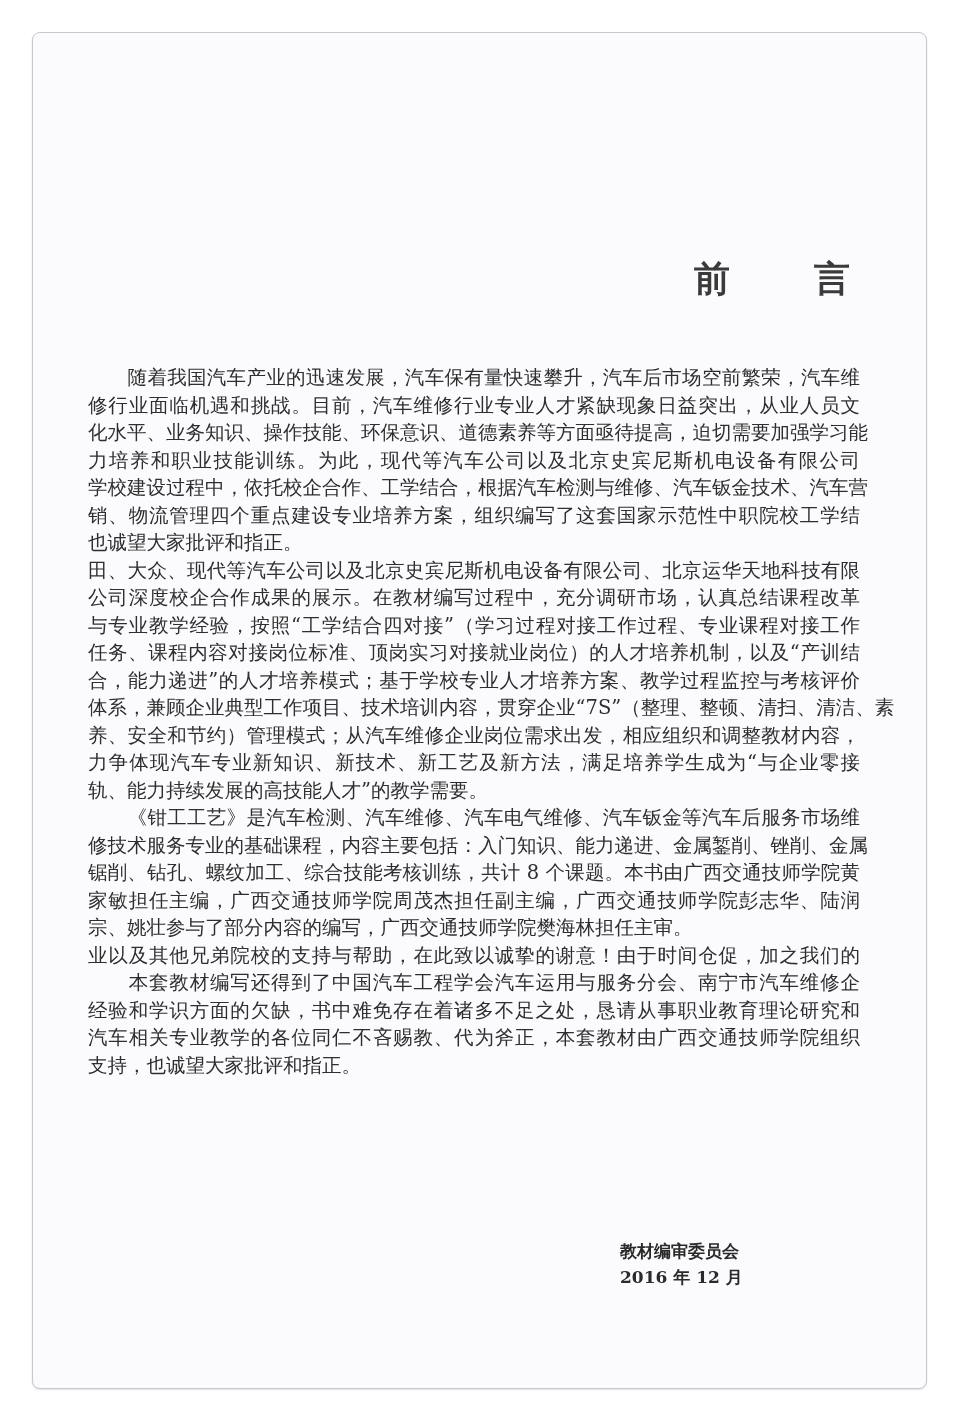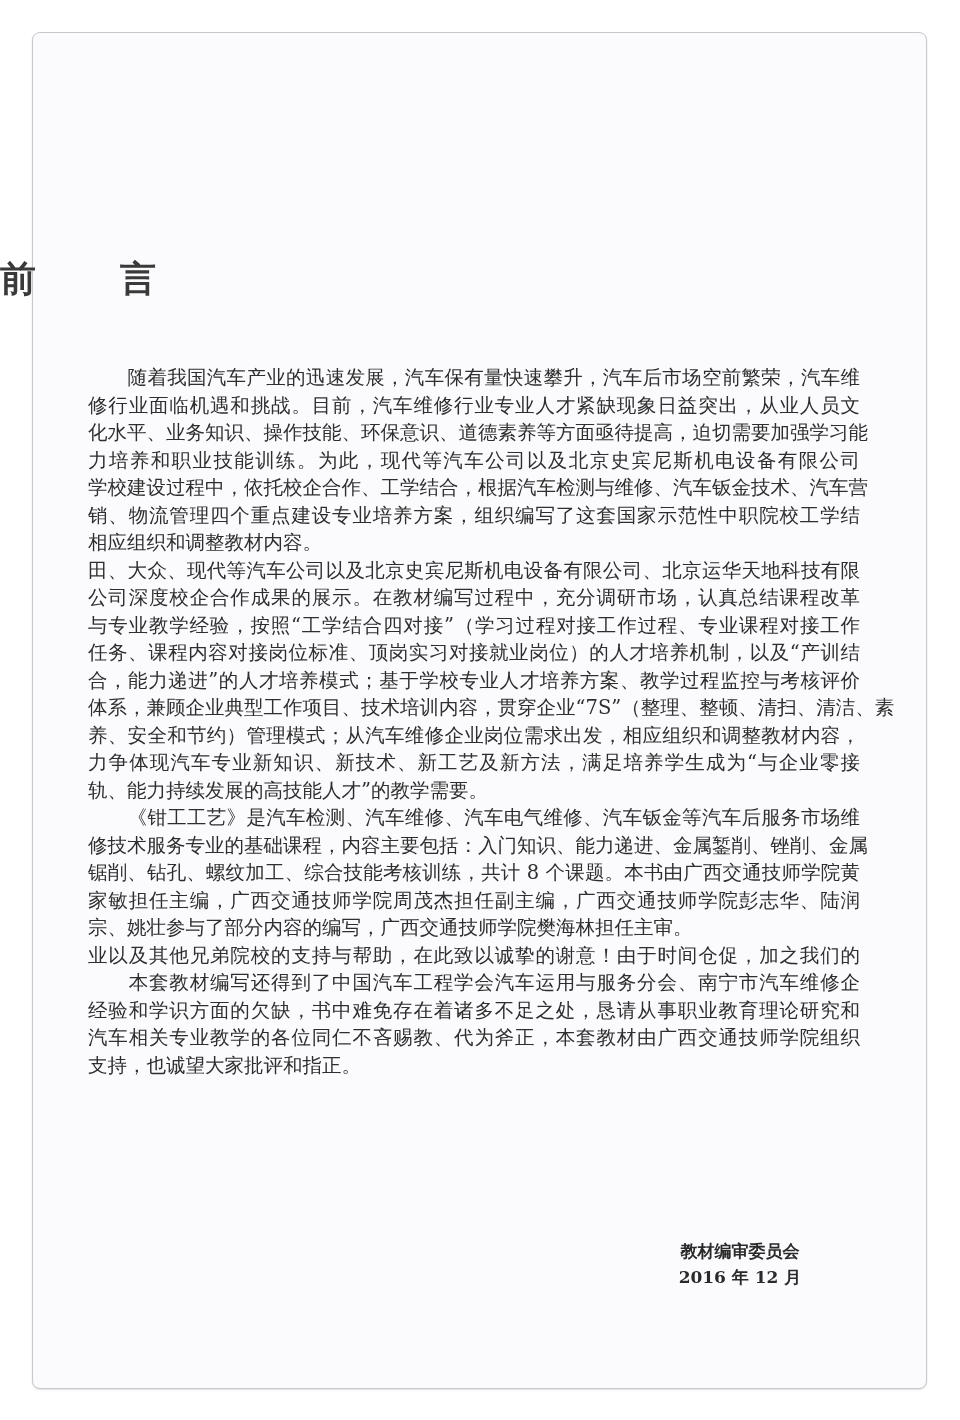--- a/index.html
+++ b/index.html
@@ -16,21 +16,21 @@
     width: 893px; height: 1355px;
     border: 1.5px solid #c9c7cc;
     border-radius: 8px;
     background: #fbfafd;
     box-shadow: 0 1px 2px rgba(0,0,0,0.12);
   }
   .title {
     position: absolute;
     left: 0; width: 854px;
     top: 255px;
-    text-align: left;
+    text-align: right;
     font-family: "DejaVu Sans", sans-serif;
     font-weight: bold;
     font-size: 36px;
     color: #3a3a3a;
     letter-spacing: 4px;
   }
   .title span { display: inline-block; }
   .title .gap { width: 80px; }
   .body-text {
     position: absolute;
@@ -44,21 +44,20 @@
     white-space: nowrap;
     height: 27.5px;
     text-align: justify;
     text-align-last: justify;
   }
   .line.last { text-align-last: left; }
   .sign {
     position: absolute;
     left: 620px; width: 240px;
     top: 1238px;
-    text-align: center;
     font-family: "DejaVu Sans", sans-serif;
     font-weight: bold;
     color: #2a2a2a;
     font-size: 17px;
     line-height: 26px;
   }
   .sign .date { font-family: "DejaVu Serif", serif; }
 </style>
 </head>
 <body>
@@ -71,21 +70,21 @@
 
 <div class="body-text">
 
   <div>
     <div class="line">　　随着我国汽车产业的迅速发展，汽车保有量快速攀升，汽车后市场空前繁荣，汽车维</div>
     <div class="line">修行业面临机遇和挑战。目前，汽车维修行业专业人才紧缺现象日益突出，从业人员文</div>
     <div class="line">化水平、业务知识、操作技能、环保意识、道德素养等方面亟待提高，迫切需要加强学习能</div>
     <div class="line">力培养和职业技能训练。为此，现代等汽车公司以及北京史宾尼斯机电设备有限公司</div>
     <div class="line">学校建设过程中，依托校企合作、工学结合，根据汽车检测与维修、汽车钣金技术、汽车营</div>
     <div class="line">销、物流管理四个重点建设专业培养方案，组织编写了这套国家示范性中职院校工学结</div>
-    <div class="line last">相应组织和调整教材内容。</div>
+    <div class="line last">也诚望大家批评和指正。</div>
   </div>
 
   <div>
     <div class="line">田、大众、现代等汽车公司以及北京史宾尼斯机电设备有限公司、北京运华天地科技有限</div>
     <div class="line">公司深度校企合作成果的展示。在教材编写过程中，充分调研市场，认真总结课程改革</div>
     <div class="line">与专业教学经验，按照“工学结合四对接”（学习过程对接工作过程、专业课程对接工作</div>
     <div class="line">任务、课程内容对接岗位标准、顶岗实习对接就业岗位）的人才培养机制，以及“产训结</div>
     <div class="line">合，能力递进”的人才培养模式；基于学校专业人才培养方案、教学过程监控与考核评价</div>
     <div class="line">体系，兼顾企业典型工作项目、技术培训内容，贯穿企业“7S”（整理、整顿、清扫、清洁、素</div>
     <div class="line">养、安全和节约）管理模式；从汽车维修企业岗位需求出发，相应组织和调整教材内容，</div>

